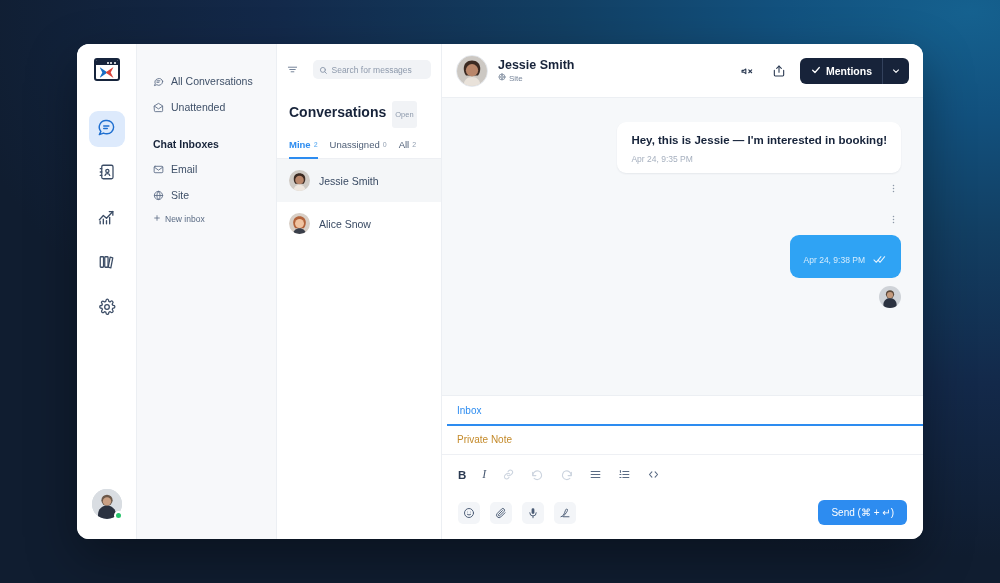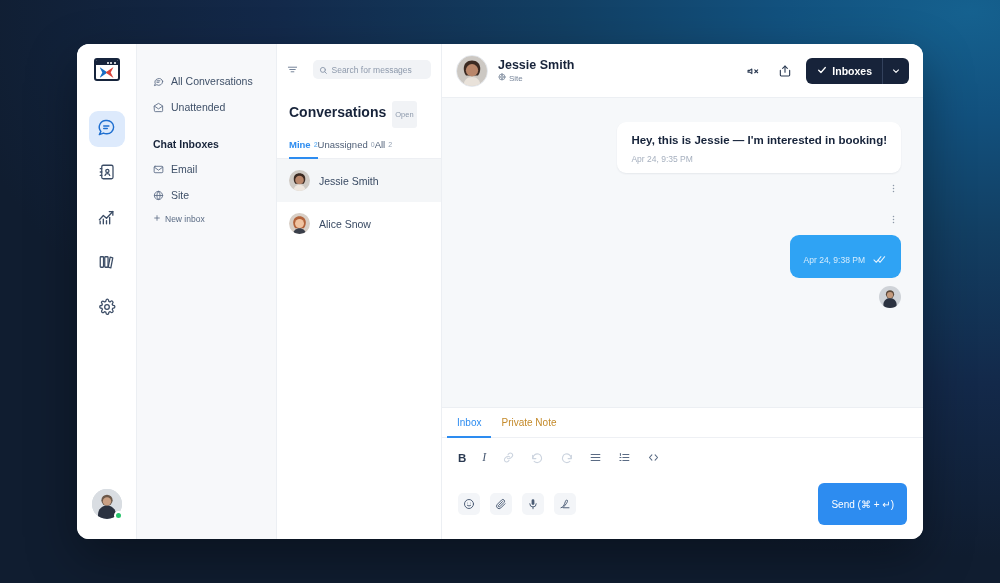--- a/index.html
+++ b/index.html
@@ -144,21 +144,21 @@
   .conv-title-row {
     display: flex; align-items: baseline; gap: 6px;
     padding: 22px 0 0 12px;
   }
   .conv-title { font-size: 14px; font-weight: bold; color: #17233a; }
   .conv-badge {
     font-size: 7.5px; color: #8d99ab;
     background: #f1f3f6; border-radius: 3px; padding: 9px 3px;
   }
   .tabs {
-    display: flex; align-items: center; 
+    display: flex; align-items: center; gap: 12px;
     padding: 11px 0 0 12px;
     border-bottom: 1px solid #edeff3;
   }
   .tab {
     display: flex; align-items: center; gap: 3px;
     font-size: 9.5px; color: #4e5e76;
     padding-bottom: 7px;
     cursor: pointer;
     border-bottom: 2px solid transparent;
     margin-bottom: -1px;
@@ -231,20 +231,21 @@
   .bubble.out .msg-time { color: #d4ecfd; }
   .kebab { color: #8d98a8; display: flex; cursor: pointer; padding: 2px; }
   .msg-av { width: 22px; height: 22px; border-radius: 50%; overflow: hidden; flex: 0 0 22px; }
 
   
   .composer { background: #fff; border-top: 1px solid #eceff3; flex: 0 0 auto; }
   .comp-tabs {
     display: flex; gap: 0;
     border-bottom: 1px solid #eef0f4;
     padding-left: 5px;
+    flex-direction: column;
   }
   .ctab {
     font-size: 10px; padding: 9px 10px 8px 10px; cursor: pointer;
     border-bottom: 2px solid transparent; margin-bottom: -1px;
   }
   .ctab.active { color: #2d8cf0; border-bottom-color: #2d8cf0; }
   .ctab.note { color: #c48a2a; }
   .fmt-bar { display: flex; align-items: center; gap: 16px; padding: 12px 16px 10px 16px; }
   .fmt { color: #5a6b84; display: flex; align-items: center; cursor: pointer; }
   .fmt.dim { color: #ccd4df; }
@@ -257,21 +258,21 @@
   }
   .act {
     width: 22px; height: 22px; border-radius: 5px;
     background: #f3f5f8; color: #4a5b74;
     display: flex; align-items: center; justify-content: center;
     cursor: pointer;
   }
   .send {
     margin-left: auto;
     background: #2d8cf0; color: #fff;
-    border-radius: 6px; height: 42px;
+    border-radius: 6px; height: 25px;
     display: flex; align-items: center;
     padding: 0 13px; font-size: 10px;
     cursor: pointer;
   }
   .av-img { width: 100%; height: 100%; display: block; }
 </style>
 </head>
 <body>
 
 <div class="app-window">
@@ -515,21 +516,21 @@
         </svg>
       </span>
 
       <div class="resolve">
         <span class="lbl">
           <span>
             <svg width="10" height="10" viewBox="0 0 24 24" fill="none" stroke="currentColor" stroke-width="3" stroke-linecap="round" stroke-linejoin="round">
               <polyline points="4,12.5 9.5,18 20,6"></polyline>
             </svg>
           </span>
-          <span>Inboxes</span>
+          <span>Mentions</span>
         </span>
         <span class="sep"></span>
         <span class="car">
           <svg width="10" height="10" viewBox="0 0 24 24" fill="none" stroke="currentColor" stroke-width="2.6" stroke-linecap="round" stroke-linejoin="round">
             <polyline points="6,9.5 12,15.5 18,9.5"></polyline>
           </svg>
         </span>
       </div>
     </div>
 

